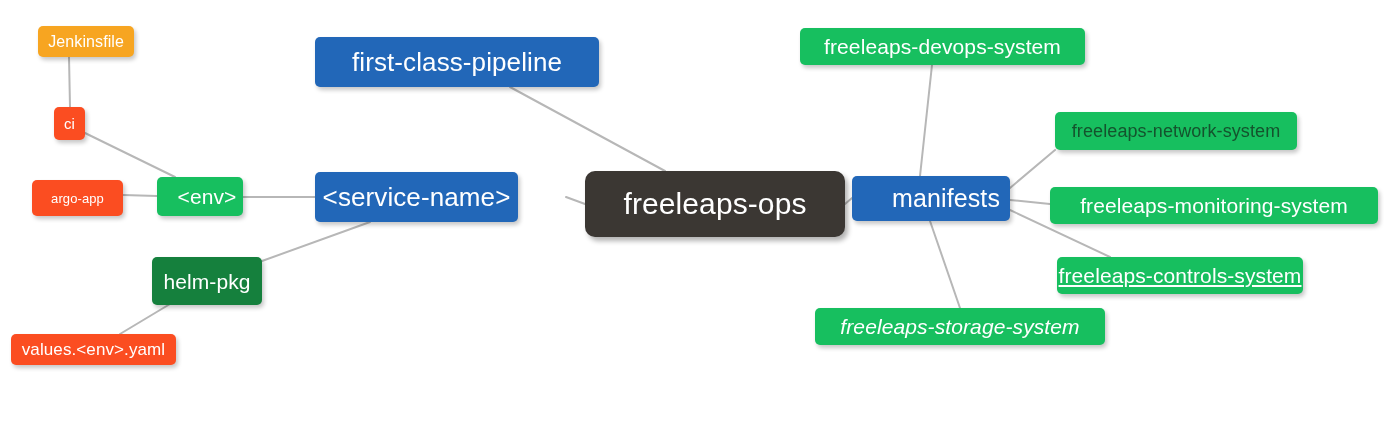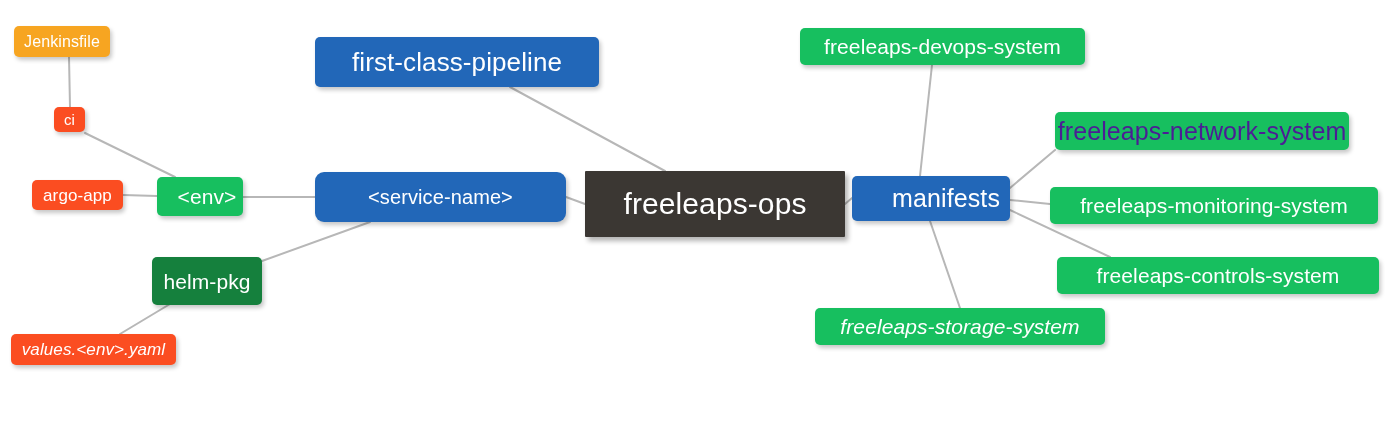--- a/index.html
+++ b/index.html
@@ -40,21 +40,21 @@
     justify-content: center;
     color: #ffffff;
     border-radius: 5px;
     white-space: nowrap;
     box-shadow: 2px 3px 4px rgba(0,0,0,0.22);
     padding: 0 10px;
     line-height: 1;
     letter-spacing: 0.1px;
   }
   .node.root {
-    border-radius: 1px;
+    border-radius: 10px;
     box-shadow: 3px 4px 5px rgba(0,0,0,0.3);
   }
 </style>
 </head>
 <body>
 
 <div id="mindmap-canvas">
 
   <svg id="edge-layer" viewBox="0 0 1390 421" preserveAspectRatio="none">
       <path class="edge" d="M 566,197 L 585,204" stroke="#b7b7b7"></path>
@@ -70,57 +70,57 @@
       <path class="edge" d="M 1010,188 L 1055,150" stroke="#b7b7b7"></path>
       <path class="edge" d="M 1010,200 L 1050,204" stroke="#b7b7b7"></path>
       <path class="edge" d="M 1010,210 L 1110,257" stroke="#b7b7b7"></path>
       <path class="edge" d="M 930,221 L 960,308" stroke="#b7b7b7"></path>
     </svg>
 
   <div id="node-layer">
       <div class="node root" style="left: 585px; top: 171px; width: 260px; height: 66px; background: rgb(59, 55, 51); font-size: 30px; color: rgb(255, 255, 255);">
         <span>freeleaps-ops</span>
       </div>
-      <div class="node" style="left: 315px; top: 172px; width: 251px; height: 50px; background: rgb(34, 103, 184); font-size: 20px; color: rgb(255, 255, 255); border-radius: 9px;">
+      <div class="node" style="left: 315px; top: 172px; width: 203px; height: 50px; background: rgb(34, 103, 184); font-size: 26px; color: rgb(255, 255, 255);">
         <span>&lt;service-name&gt;</span>
       </div>
       <div class="node" style="left: 852px; top: 176px; width: 158px; height: 45px; background: rgb(34, 103, 184); font-size: 25px; color: rgb(255, 255, 255); justify-content: flex-end;">
         <span>manifests</span>
       </div>
       <div class="node" style="left: 315px; top: 37px; width: 284px; height: 50px; background: rgb(34, 103, 184); font-size: 26px; color: rgb(255, 255, 255);">
         <span>first-class-pipeline</span>
       </div>
       <div class="node" style="left: 157px; top: 177px; width: 86px; height: 39px; background: rgb(23, 191, 95); font-size: 21px; color: rgb(255, 255, 255); padding-left: 24px;">
         <span>&lt;env&gt;</span>
       </div>
       <div class="node" style="left: 152px; top: 257px; width: 110px; height: 48px; background: #15803d; font-size: 21px; color: rgb(255, 255, 255);">
         <span>helm-pkg</span>
       </div>
-      <div class="node" style="left: 54px; top: 107px; width: 31px; height: 25px; background: rgb(251, 77, 33); font-size: 15px; color: rgb(255, 255, 255);">
+      <div class="node" style="left: 54px; top: 107px; width: 31px; height: 33px; background: rgb(251, 77, 33); font-size: 15px; color: rgb(255, 255, 255);">
         <span>ci</span>
       </div>
-      <div class="node" style="left: 32px; top: 180px; width: 91px; height: 30px; background: rgb(251, 77, 33); font-size: 17px; color: rgb(255, 255, 255); justify-content: center;">
+      <div class="node" style="left: 32px; top: 180px; width: 91px; height: 36px; background: rgb(251, 77, 33); font-size: 13px; color: rgb(255, 255, 255); justify-content: center;">
         <span>argo-app</span>
       </div>
-      <div class="node" style="left: 11px; top: 334px; width: 165px; height: 31px; background: rgb(251, 77, 33); font-size: 17px; color: rgb(255, 255, 255); font-style: italic;">
+      <div class="node" style="left: 11px; top: 334px; width: 165px; height: 31px; background: rgb(251, 77, 33); font-size: 17px; color: rgb(255, 255, 255);">
         <span>values.&lt;env&gt;.yaml</span>
       </div>
-      <div class="node" style="left: 14px; top: 26px; width: 96px; height: 31px; background: rgb(247, 165, 33); font-size: 16px; color: rgb(255, 255, 255);">
+      <div class="node" style="left: 38px; top: 26px; width: 96px; height: 31px; background: rgb(247, 165, 33); font-size: 16px; color: rgb(255, 255, 255); justify-content: flex-end;">
         <span>Jenkinsfile</span>
       </div>
       <div class="node" style="left: 800px; top: 28px; width: 285px; height: 37px; background: rgb(23, 191, 95); font-size: 21px; color: rgb(255, 255, 255);">
         <span>freeleaps-devops-system</span>
       </div>
-      <div class="node" style="left: 1055px; top: 112px; width: 294px; height: 38px; background: rgb(23, 191, 95); font-size: 25px; color: #4c1d95;">
+      <div class="node" style="left: 1055px; top: 112px; width: 242px; height: 38px; background: rgb(23, 191, 95); font-size: 18px; color: #14532d;">
         <span>freeleaps-network-system</span>
       </div>
       <div class="node" style="left: 1050px; top: 187px; width: 328px; height: 37px; background: rgb(23, 191, 95); font-size: 21px; color: rgb(255, 255, 255);">
         <span>freeleaps-monitoring-system</span>
       </div>
-      <div class="node" style="left: 1057px; top: 257px; width: 322px; height: 37px; background: rgb(23, 191, 95); font-size: 21px; color: rgb(255, 255, 255);">
+      <div class="node" style="left: 1057px; top: 257px; width: 246px; height: 37px; background: rgb(23, 191, 95); font-size: 21px; color: rgb(255, 255, 255); text-decoration: underline;">
         <span>freeleaps-controls-system</span>
       </div>
       <div class="node" style="left: 815px; top: 308px; width: 290px; height: 37px; background: rgb(23, 191, 95); font-size: 21px; color: rgb(255, 255, 255); font-style: italic;">
         <span>freeleaps-storage-system</span>
       </div>
     </div>
 
 </div>
 
 </body></html>

